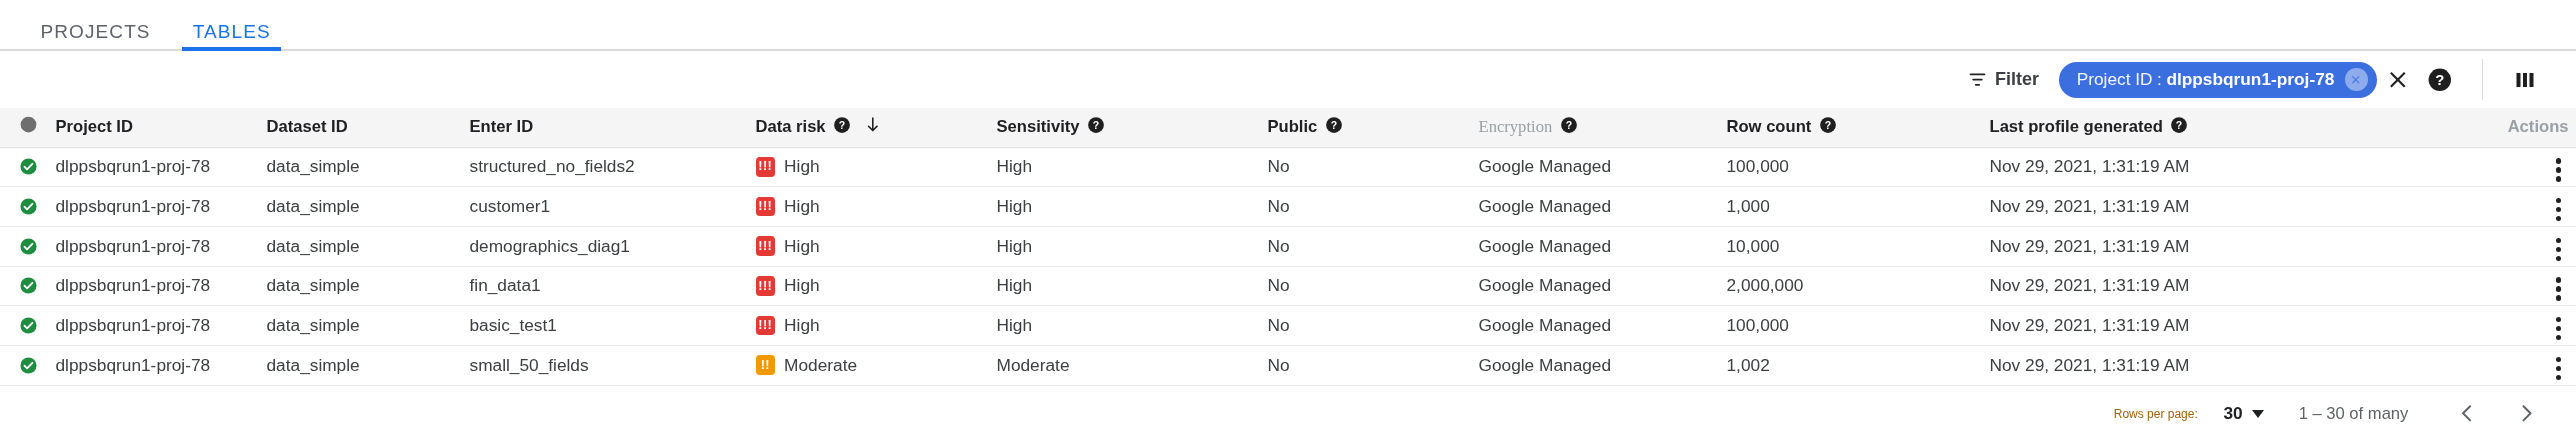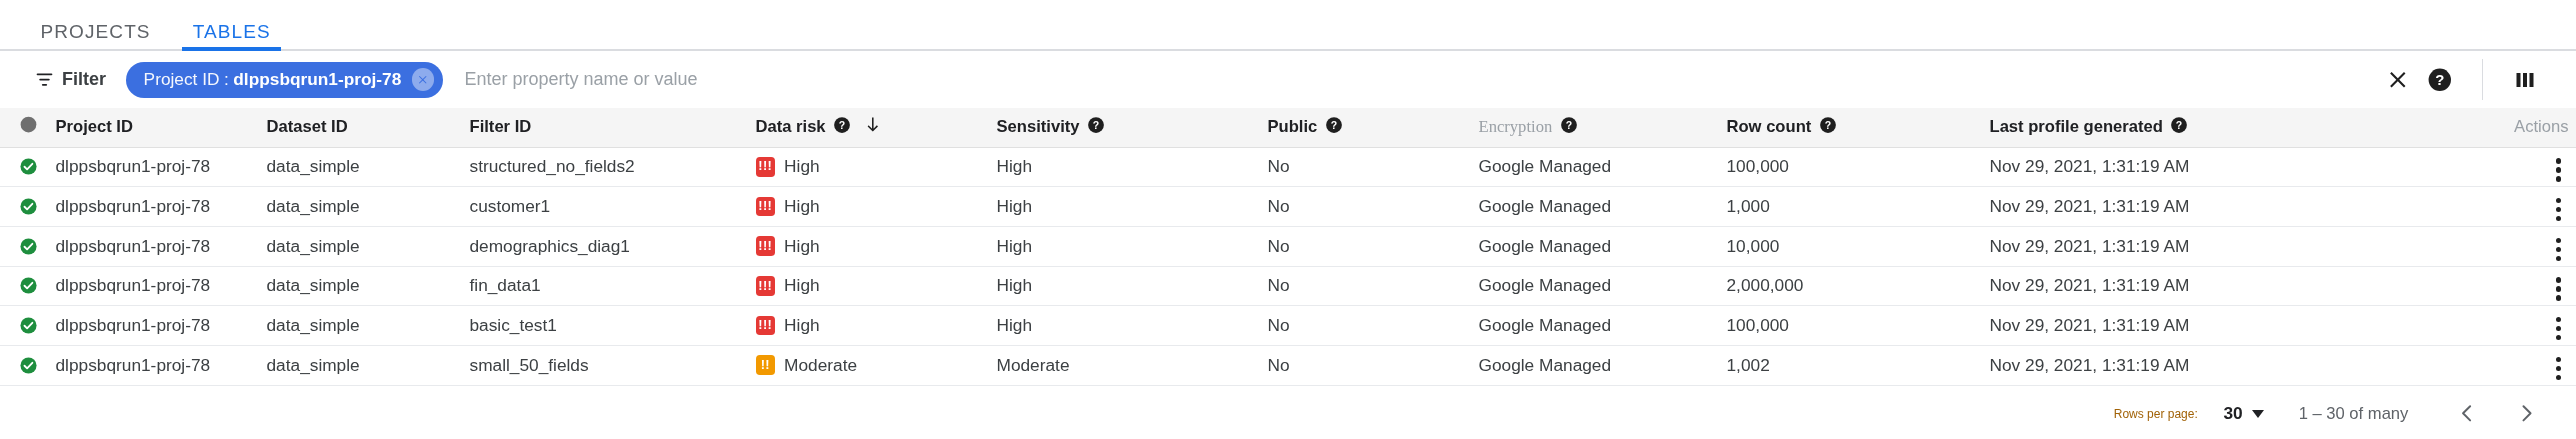--- a/index.html
+++ b/index.html
@@ -134,21 +134,21 @@
     color: #202124;
     text-align: left;
     padding: 0 7.5px;
     vertical-align: middle;
     white-space: nowrap;
     border-bottom: 1.5px solid #e0e0e0;
   }
   th .hwrap { display: flex; align-items: center; gap: 7.5px; }
   th.muted .hlabel { color: #9aa0a6; font-weight: 400; font-family: Liberation Serif, serif; }
   th.actions-col .hwrap { justify-content: flex-end; }
-  th.actions-col .hlabel { color: #9aa0a6; font-weight: 400; }
+  th.actions-col .hlabel { color: #9aa0a6; font-weight: 700; }
 
   .help-icon { flex: none; cursor: pointer; display: block; }
   .sort-arrow { flex: none; cursor: pointer; display: block; margin-left: 4.5px; }
 
   table.dt tbody td {
     height: 36px;
     font-size: 17.3px;
     color: #3c4043;
     padding: 0 7.5px;
     vertical-align: middle;
@@ -260,21 +260,20 @@
         <span class="chip-key">Project ID</span>
         <span class="chip-sep">:</span>
         <span class="chip-val">dlppsbqrun1-proj-78</span>
         <span class="chip-x">
           <svg width="13.5" height="13.5" viewBox="0 0 24 24" aria-hidden="true">
             <path d="M6.4 5.2 5.2 6.4 10.8 12l-5.6 5.6 1.2 1.2L12 13.2l5.6 5.6 1.2-1.2L13.2 12l5.6-5.6-1.2-1.2L12 10.8z" fill="#3b6fe0"></path>
           </svg>
         </span>
       </span>
 
-      <input class="filter-input" type="text" placeholder="Enter property name or value" style="">
     </div>
 
     <div class="filter-right">
       <span class="iconbtn">
         <svg width="25.6" height="25.6" viewBox="0 0 24 24" aria-hidden="true">
           <path d="M6.2 4.8 4.8 6.2 10.6 12l-5.8 5.8 1.4 1.4L12 13.4l5.8 5.8 1.4-1.4L13.4 12l5.8-5.8-1.4-1.4L12 10.6z" fill="#1f1f1f"></path>
         </svg>
       </span>
       <span class="iconbtn">
         <svg width="25.6" height="25.6" viewBox="0 0 24 24" aria-hidden="true">
@@ -324,21 +323,21 @@
                 <span class="hlabel">Project ID</span>
               </div>
           </th>
           <th>
             <div class="hwrap">
                 <span class="hlabel">Dataset ID</span>
               </div>
           </th>
           <th>
             <div class="hwrap">
-                <span class="hlabel">Filter ID</span>
+                <span class="hlabel">Enter ID</span>
               </div>
           </th>
           <th>
             <div class="hwrap">
               <span class="hlabel">Data risk</span>
               <span class="help-icon">
                 <svg width="18" height="18" viewBox="0 0 24 24" aria-hidden="true" style="font-size:22px">
                   <circle cx="12" cy="12" r="10.5" fill="#1f1f1f"></circle>
                   <text x="12" y="17" text-anchor="middle" font-family="Liberation Sans, sans-serif" font-size="14" font-weight="700" fill="#fff">?</text>
                 </svg>

